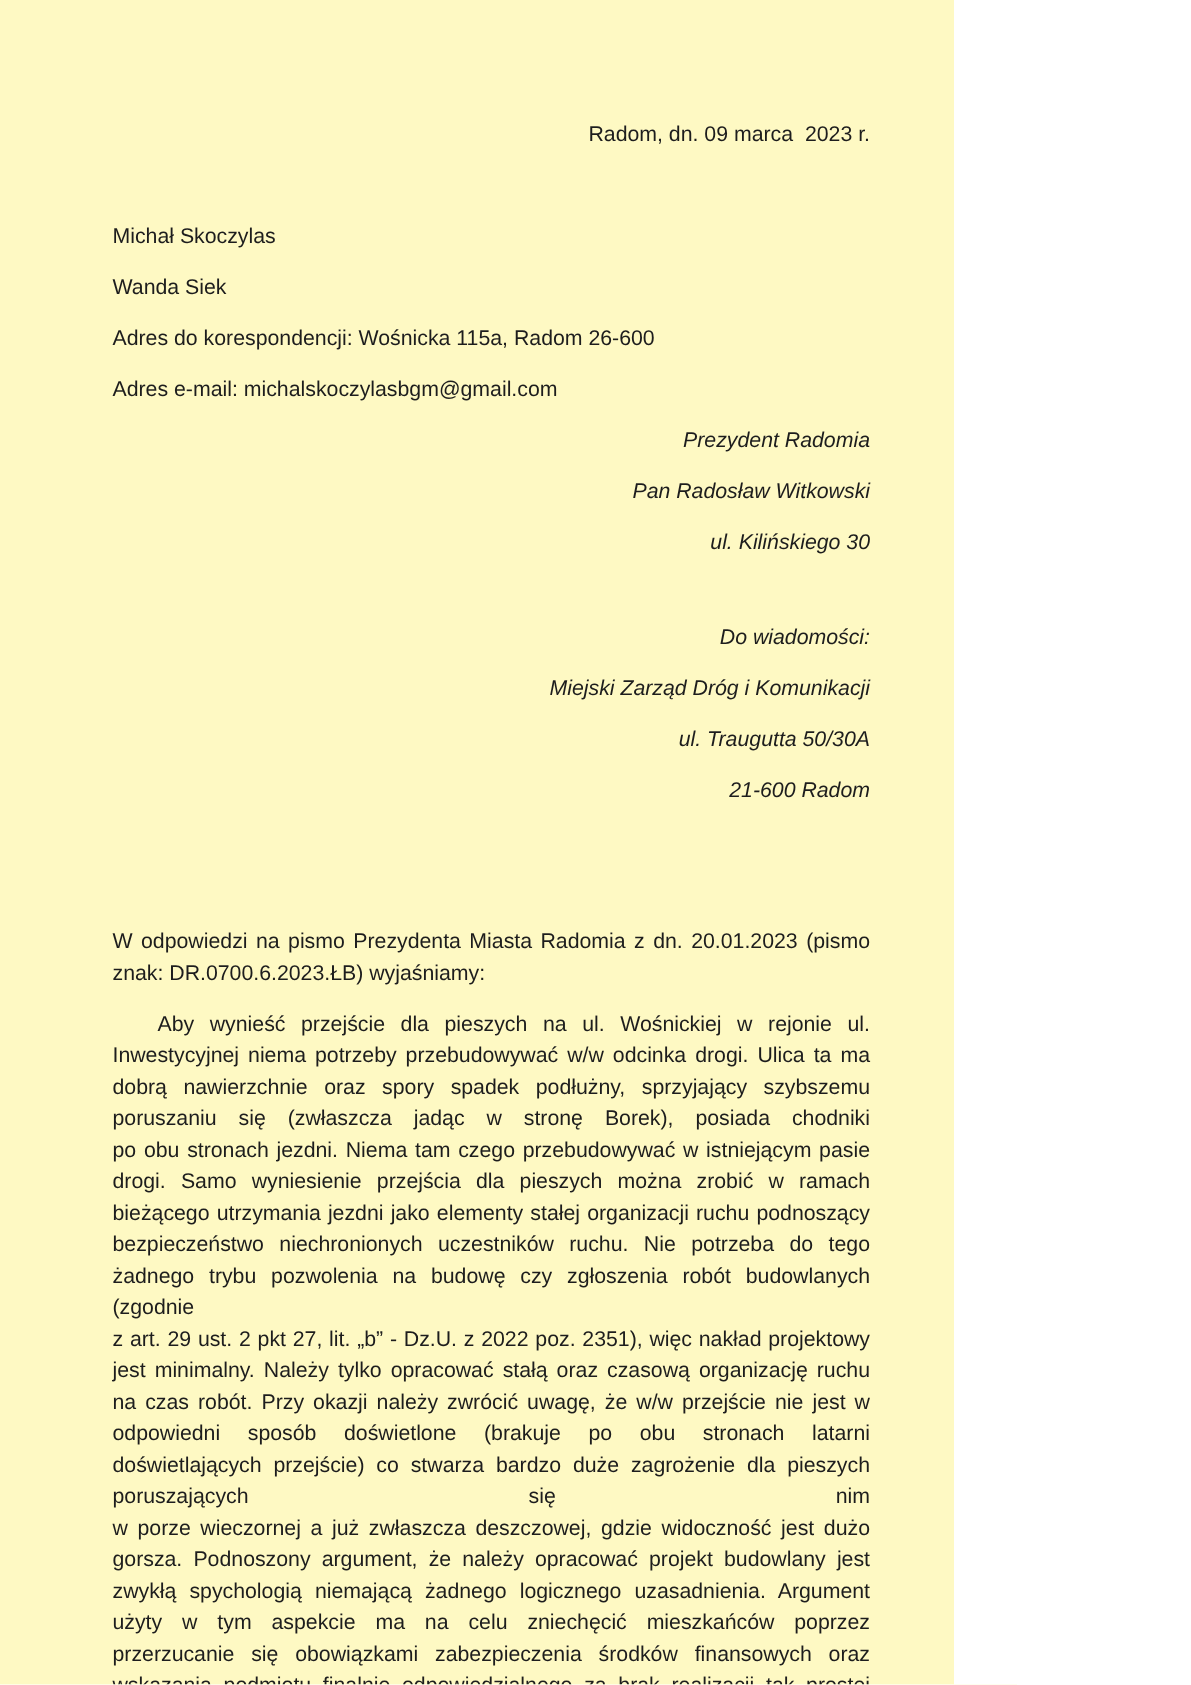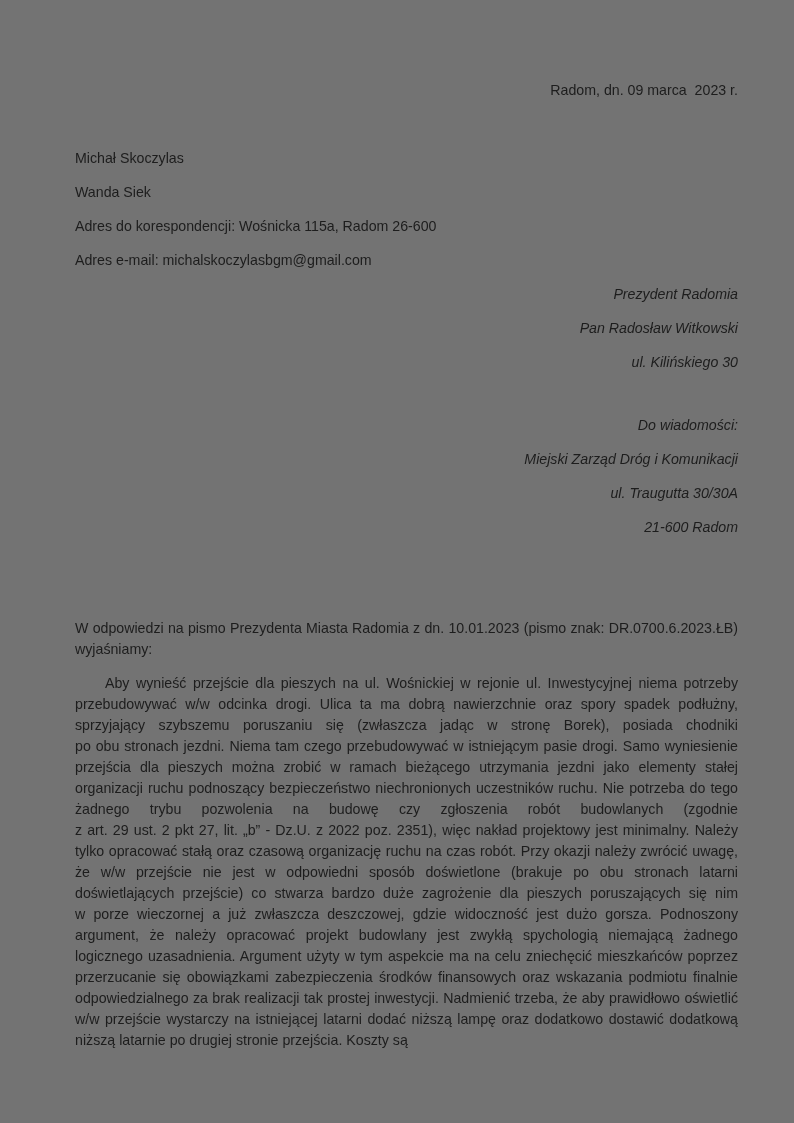--- a/index.html
+++ b/index.html
@@ -2,24 +2,24 @@
 <html lang="pl"><head>
 <meta charset="utf-8">
 <style>
   html, body {
     margin: 0;
     padding: 0;
     background: #ffffff;
   }
   .page {
     position: relative;
-    width: 794px;
+    width: 636px;
     height: 1123px;
     box-sizing: border-box;
-    background: #737373;
+    background: #fef9c3;
     padding: 80px 56px 0 75px;
     font-family: "Liberation Sans", sans-serif;
     font-size: 14.2px;
     line-height: 21px;
     color: #1d1d1d;
     overflow: hidden;
   }
   .line {
     white-space: nowrap;
     margin: 0 0 13px 0;
@@ -75,25 +75,25 @@
 
   <div class="block right recipient">
     <div class="line">Prezydent Radomia</div>
     <div class="line">Pan Radosław Witkowski</div>
     <div class="line">ul. Kilińskiego 30</div>
   </div>
 
   <div class="block right cc">
     <div class="line">Do wiadomości:</div>
     <div class="line">Miejski Zarząd Dróg i Komunikacji</div>
-    <div class="line">ul. Traugutta 30/30A</div>
+    <div class="line">ul. Traugutta 50/30A</div>
     <div class="line">21-600 Radom</div>
   </div>
 
   <div class="body">
-    <p class="intro">W odpowiedzi na pismo Prezydenta Miasta Radomia z dn. 10.01.2023 (pismo znak: DR.0700.6.2023.ŁB) wyjaśniamy:</p>
+    <p class="intro">W odpowiedzi na pismo Prezydenta Miasta Radomia z dn. 20.01.2023 (pismo znak: DR.0700.6.2023.ŁB) wyjaśniamy:</p>
     <p class="seg seg-first stretch">Aby wynieść przejście dla pieszych na ul. Wośnickiej w rejonie ul. Inwestycyjnej niema potrzeby przebudowywać w/w odcinka drogi. Ulica ta ma dobrą nawierzchnie oraz spory spadek podłużny, sprzyjający szybszemu poruszaniu się (zwłaszcza jadąc w stronę Borek), posiada chodniki</p>
     <p class="seg stretch">po obu stronach jezdni. Niema tam czego przebudowywać w istniejącym pasie drogi. Samo wyniesienie przejścia dla pieszych można zrobić w ramach bieżącego utrzymania jezdni jako elementy stałej organizacji ruchu podnoszący bezpieczeństwo niechronionych uczestników ruchu. Nie potrzeba do tego żadnego trybu pozwolenia na budowę czy zgłoszenia robót budowlanych (zgodnie</p>
     <p class="seg stretch">z art. 29 ust. 2 pkt 27, lit. „b” - Dz.U. z 2022 poz. 2351), więc nakład projektowy jest minimalny. Należy tylko opracować stałą oraz czasową organizację ruchu na czas robót. Przy okazji należy zwrócić uwagę, że w/w przejście nie jest w odpowiedni sposób doświetlone (brakuje po obu stronach latarni doświetlających przejście) co stwarza bardzo duże zagrożenie dla pieszych poruszających się nim</p>
     <p class="seg">w porze wieczornej a już zwłaszcza deszczowej, gdzie widoczność jest dużo gorsza. Podnoszony argument, że należy opracować projekt budowlany jest zwykłą spychologią niemającą żadnego logicznego uzasadnienia. Argument użyty w tym aspekcie ma na celu zniechęcić mieszkańców poprzez przerzucanie się obowiązkami zabezpieczenia środków finansowych oraz wskazania podmiotu finalnie odpowiedzialnego za brak realizacji tak prostej inwestycji. Nadmienić trzeba, że aby prawidłowo oświetlić w/w przejście wystarczy na istniejącej latarni dodać niższą lampę oraz dodatkowo dostawić dodatkową niższą latarnie po drugiej stronie przejścia. Koszty są</p>
   </div>
 
 </div>
 
 </body></html>

